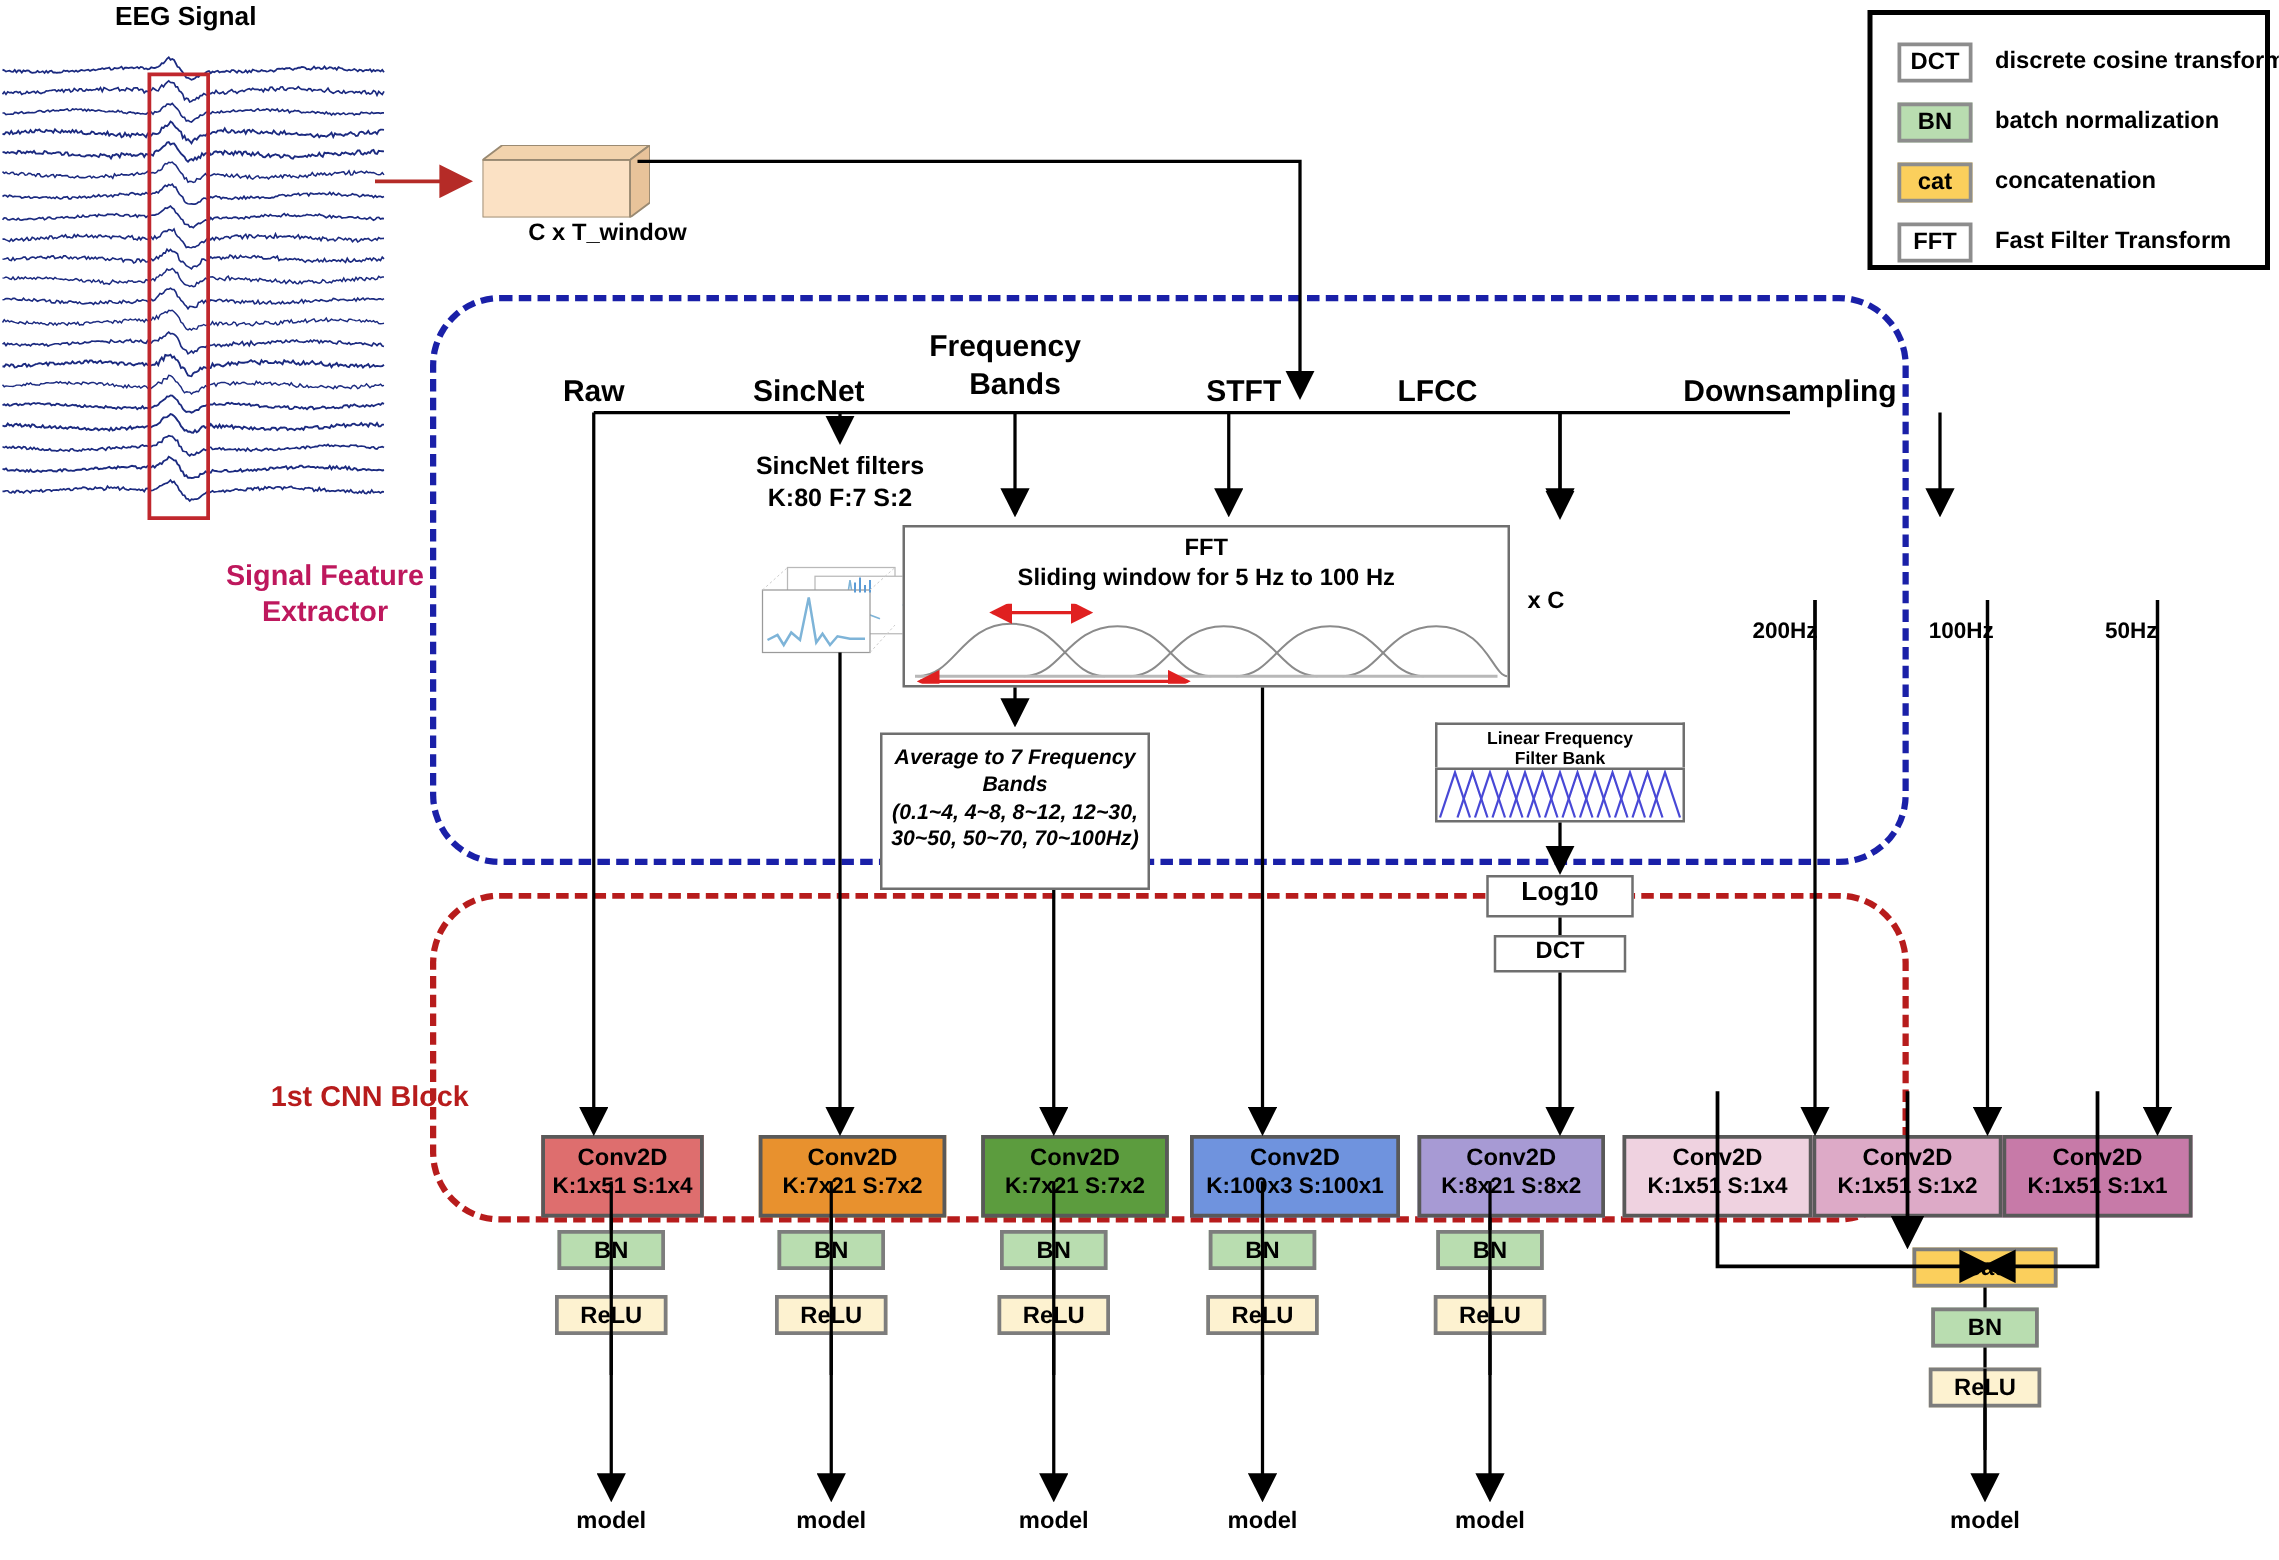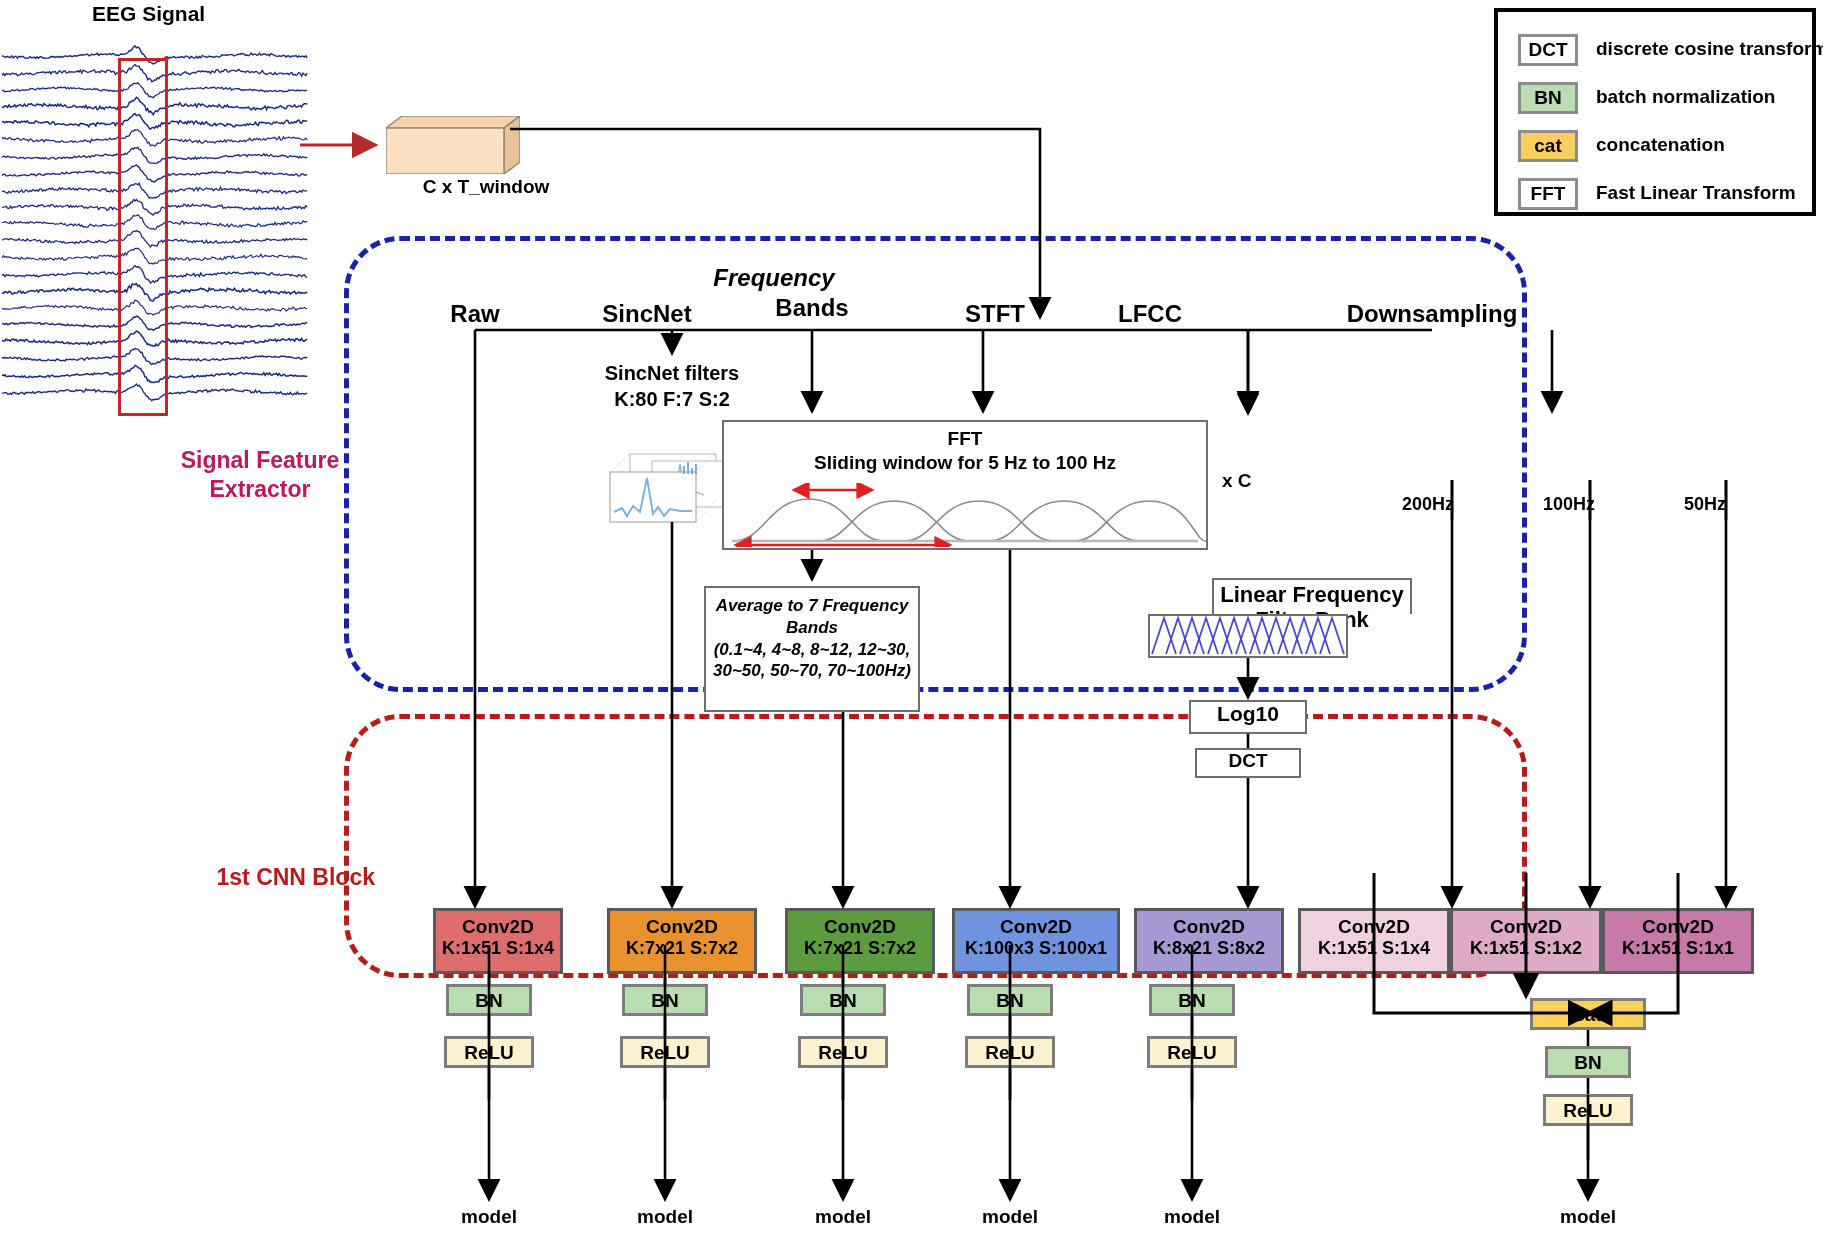--- a/index.html
+++ b/index.html
@@ -40,21 +40,21 @@
         box-sizing:border-box;text-align:center;font-weight:bold;}
 
   #fft-box{left:722px;top:420px;width:486px;height:130px;}
   #fft-t1{font-size:19px;margin-top:6px;}
   #fft-t2{font-size:19px;margin-top:2px;}
   #xc{left:1222px;top:470px;font-size:19px;font-weight:bold;}
 
   #bands-box{left:704px;top:586px;width:216px;height:126px;
              font-size:17px;line-height:1.28;padding-top:7px;font-style:italic;}
 
-  #lffb-box{left:1212px;top:578px;width:200px;height:36px;font-size:22px;
+  #lffb-box{left:1148px;top:578px;width:200px;height:36px;font-size:14px;
             line-height:1.12;padding-top:3px;border-bottom:none;}
   #lffb-graph{left:1148px;top:614px;width:200px;height:44px;}
   #log-box{left:1189px;top:700px;width:118px;height:34px;font-size:21px;}
   #dct-box{left:1195px;top:748px;width:106px;height:30px;font-size:19px;}
 
   #resamp-box{left:1404px;top:420px;width:296px;height:60px;
               font-size:18px;line-height:1.3;padding-top:7px;}
 
   
   #sinc-t{left:600px;top:452px;width:152px;height:74px;}
@@ -131,21 +131,21 @@
   <div class="abs" id="sfe-box"></div>
   <div class="abs" id="cnn-box"></div>
   <div class="abs" id="sfe-label">
     <div>Signal Feature</div>
     <div>Extractor</div>
   </div>
   <div class="abs" id="cnn-label">1st CNN Block</div>
 
   <div class="lbl ctr branch-h" style="left:475px;top:300px;">Raw</div>
   <div class="lbl ctr branch-h" style="left:647px;top:300px;">SincNet</div>
-  <div class="lbl ctr branch-h" style="left:774px;top:264px;font-style:italic;">Frequency</div>
+  <div class="lbl ctr branch-h" style="left:804px;top:264px;">Frequency</div>
   <div class="lbl ctr branch-h" style="left:812px;top:294px;">Bands</div>
   <div class="lbl ctr branch-h" style="left:995px;top:300px;">STFT</div>
   <div class="lbl ctr branch-h" style="left:1150px;top:300px;">LFCC</div>
   <div class="lbl ctr branch-h" style="left:1432px;top:300px;">Downsampling</div>
 
   <div class="lbl ctr" style="left:672px;top:362px;font-size:20px;">SincNet filters</div>
   <div class="lbl ctr" style="left:672px;top:388px;font-size:20px;">K:80 F:7 S:2</div>
   <div class="abs" id="sinc-t">
     <svg width="152" height="74" viewBox="0 0 152 74">
       <rect x="30" y="2" width="86" height="46" fill="#fff" stroke="#b9b9b9"></rect>
@@ -241,21 +241,21 @@
     <div class="lgrow" style="top:70px;">
       <div class="lgchip bn" style="background: rgb(185, 221, 176);">BN</div>
       <div class="lgtxt">batch normalization</div>
     </div>
     <div class="lgrow" style="top:118px;">
       <div class="lgchip cat" style="background: rgb(251, 207, 92);">cat</div>
       <div class="lgtxt">concatenation</div>
     </div>
     <div class="lgrow" style="top:166px;">
       <div class="lgchip" style="background: rgb(255, 255, 255);">FFT</div>
-      <div class="lgtxt">Fast Linear Transform</div>
+      <div class="lgtxt">Fast Filter Transform</div>
     </div>
   </div>
 
   <div id="cnncols">
       <div class="conv" style="left: 433px; top: 908px; width: 130px; height: 66px; background: rgb(222, 110, 110);">
         <span class="t1">Conv2D</span>
         <span class="t2">K:1x51 S:1x4</span>
       </div>
       <div class="conv" style="left: 607px; top: 908px; width: 150px; height: 66px; background: rgb(232, 145, 46);">
         <span class="t1">Conv2D</span>

